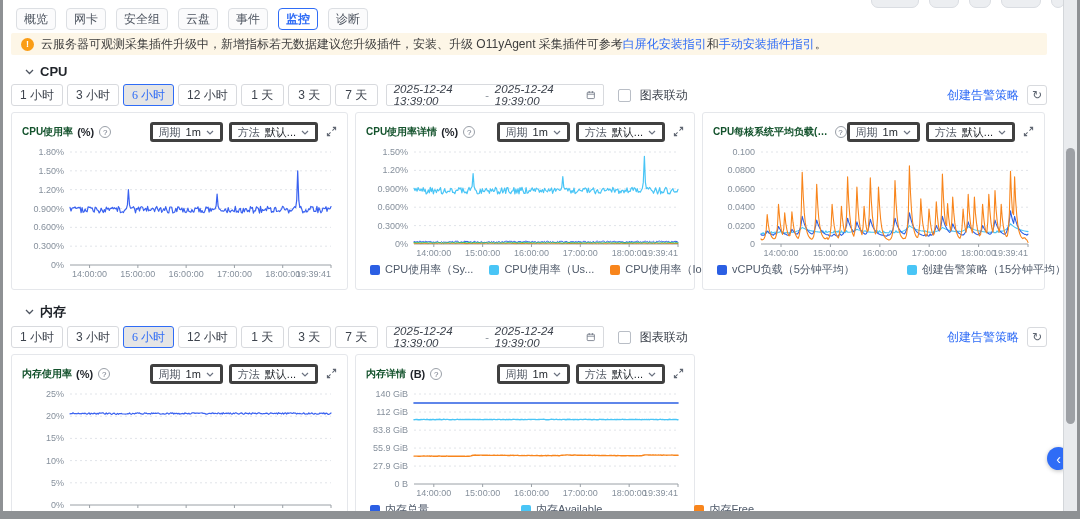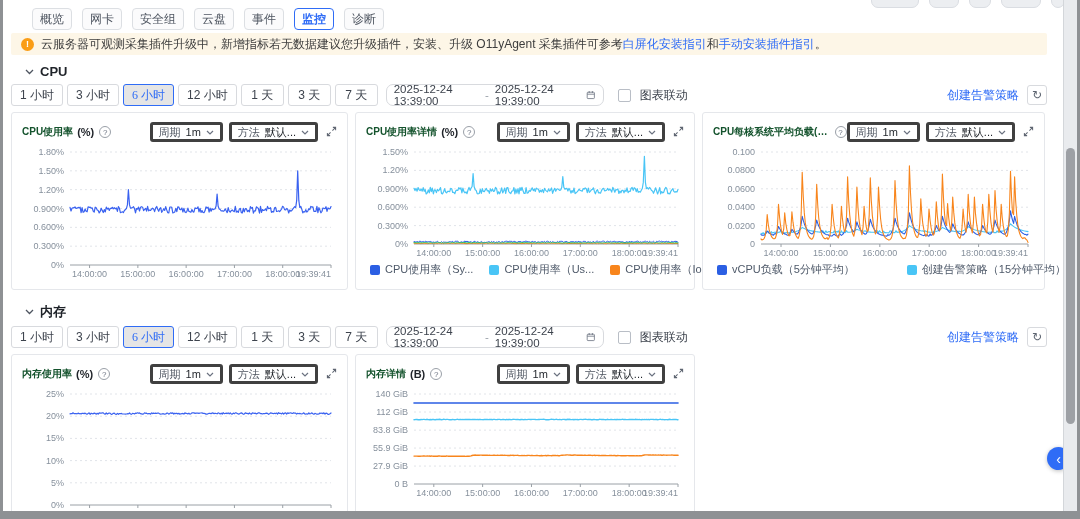--- a/index.html
+++ b/index.html
@@ -7,36 +7,36 @@
   body { position:relative; background:#8e9194; font-family:"Liberation Sans","DejaVu Sans",sans-serif; overflow:hidden; }
   .page { position:absolute; left:3px; top:0; width:1060px; height:511px; background:#fff; overflow:hidden; }
   .scroll-gutter { position:absolute; left:1063px; top:0; width:14px; height:511px; background:#e9ebee; border-left:1px solid #d3d6da; }
   .scroll-thumb { position:absolute; left:2px; top:148px; width:9px; height:276px; background:#9da0a5; border-radius:5px; }
 
   
   .pills { position:absolute; top:-7px; left:868px; display:flex; gap:10px; }
   .pill { height:15px; border-radius:7px; background:#eceef1; border:1px solid #dadde2; }
 
   
-  .tabs { display:flex; gap:10px; padding:8px 0 0 29px; }
+  .tabs { display:flex; gap:10px; padding:8px 0 0 13px; }
   .tab { font-size:12px; color:#4e5560; background:#fbfbfc; border:1px solid #dcdfe3; border-radius:4px; padding:3px 7px; line-height:14px; cursor:pointer; white-space:nowrap; }
   .tab.active { color:#2f6cf6; border-color:#2f6cf6; background:#fff; font-weight:bold; }
 
   
   .banner { margin:3px 16px 0 8px; height:22px; background:#fdf6e7; border-radius:2px; display:flex; align-items:center; padding:0 10px; font-size:12px; color:#3d3d3d; }
   .banner .warn-ic { width:13px; height:13px; border-radius:50%; background:#fa9d16; color:#fff; font-size:9px; font-weight:bold; display:inline-flex; align-items:center; justify-content:center; margin-right:7px; flex:none; }
   .banner a { color:#2f6cf6; text-decoration:none; }
 
   
   .sec-head { display:flex; align-items:center; gap:6px; margin:9px 0 0 22px; font-size:13px; font-weight:bold; color:#1f2329; }
   .sec-head svg { stroke:#4e5560; }
   .controls { display:flex; align-items:center; margin:5px 16px 0 8px; gap:4px; }
   .tbtn { height:22px; min-width:43px; padding:0 8px; font-size:12px; color:#3d434d; background:#fff; border:1px solid #d8dade; border-radius:3px; display:flex; align-items:center; justify-content:center; cursor:pointer; white-space:nowrap; }
   .tbtn.active { color:#2f6cf6; border-color:#2f6cf6; background:#e5e5e5;font-family:Liberation Serif, serif; }
-  .datebox { height:22px; width:218px; border:1px solid #d8dade; border-radius:7px; display:flex; align-items:center; font-size:11.5px; color:#3d434d; padding:0 7px; margin-left:4px; gap:6px; }
+  .datebox { height:22px; width:218px; border:1px solid #d8dade; border-radius:2px; display:flex; align-items:center; font-size:11.5px; color:#3d434d; padding:0 7px; margin-left:4px; gap:6px;font-style:italic; }
   .datebox .sep { color:#9aa0a8; }
   .datebox svg { margin-left:auto; stroke:#6b7280; }
   .cb { width:13px; height:13px; border:1px solid #b9bec6; border-radius:2px; background:#fff; margin-left:10px; cursor:pointer; flex:none; }
   .cb-label { font-size:12px; color:#3d434d; margin-left:5px; white-space:nowrap; }
   .right-ctl { margin-left:auto; display:flex; align-items:center; gap:8px; }
   .alarm-link { font-size:12px; color:#2f6cf6; cursor:pointer; white-space:nowrap; }
   .refresh-btn { width:20px; height:20px; border:1px solid #d8dade; border-radius:3px; background:#fff; color:#5f6672; font-size:12px; display:flex; align-items:center; justify-content:center; cursor:pointer; }
 
   
   .cards { display:flex; gap:7px; margin:6px 8px 0 8px; }
@@ -482,20 +482,34 @@
             <text x="214.32" y="107" text-anchor="middle" font-size="9" fill="#86909c">17:00:00</text>
             <line x1="263.15999999999997" y1="95" x2="263.15999999999997" y2="98" stroke="#9aa0a6" stroke-width="1"></line>
             <text x="263.15999999999997" y="107" text-anchor="middle" font-size="9" fill="#86909c">18:00:00</text>
             <line x1="312" y1="95" x2="312" y2="98" stroke="#9aa0a6" stroke-width="1"></line>
             <text x="312" y="107" text-anchor="end" font-size="9" fill="#86909c">19:39:41</text>
             <polyline points="48.0,14.0 49.0,14.0 50.0,14.0 51.1,14.0 52.1,14.0 53.1,14.0 54.1,14.0 55.1,14.0 56.2,14.0 57.2,14.0 58.2,14.0 59.2,14.0 60.2,14.0 61.3,14.0 62.3,14.0 63.3,14.0 64.3,14.0 65.3,14.0 66.3,14.0 67.4,14.0 68.4,14.0 69.4,14.0 70.4,14.0 71.4,14.0 72.5,14.0 73.5,14.0 74.5,14.0 75.5,14.0 76.5,14.0 77.6,14.0 78.6,14.0 79.6,14.0 80.6,14.0 81.6,14.0 82.7,14.0 83.7,14.0 84.7,14.0 85.7,14.0 86.7,14.0 87.8,14.0 88.8,14.0 89.8,14.0 90.8,14.0 91.8,14.0 92.8,14.0 93.9,14.0 94.9,14.0 95.9,14.0 96.9,14.0 97.9,14.0 99.0,14.0 100.0,14.0 101.0,14.0 102.0,14.0 103.0,14.0 104.1,14.0 105.1,14.0 106.1,14.0 107.1,14.0 108.1,14.0 109.2,14.0 110.2,14.0 111.2,14.0 112.2,14.0 113.2,14.0 114.3,14.0 115.3,14.0 116.3,14.0 117.3,14.0 118.3,14.0 119.4,14.0 120.4,14.0 121.4,14.0 122.4,14.0 123.4,14.0 124.4,14.0 125.5,14.0 126.5,14.0 127.5,14.0 128.5,14.0 129.5,14.0 130.6,14.0 131.6,14.0 132.6,14.0 133.6,14.0 134.6,14.0 135.7,14.0 136.7,14.0 137.7,14.0 138.7,14.0 139.7,14.0 140.8,14.0 141.8,14.0 142.8,14.0 143.8,14.0 144.8,14.0 145.9,14.0 146.9,14.0 147.9,14.0 148.9,14.0 149.9,14.0 150.9,14.0 152.0,14.0 153.0,14.0 154.0,14.0 155.0,14.0 156.0,14.0 157.1,14.0 158.1,14.0 159.1,14.0 160.1,14.0 161.1,14.0 162.2,14.0 163.2,14.0 164.2,14.0 165.2,14.0 166.2,14.0 167.3,14.0 168.3,14.0 169.3,14.0 170.3,14.0 171.3,14.0 172.4,14.0 173.4,14.0 174.4,14.0 175.4,14.0 176.4,14.0 177.5,14.0 178.5,14.0 179.5,14.0 180.5,14.0 181.5,14.0 182.5,14.0 183.6,14.0 184.6,14.0 185.6,14.0 186.6,14.0 187.6,14.0 188.7,14.0 189.7,14.0 190.7,14.0 191.7,14.0 192.7,14.0 193.8,14.0 194.8,14.0 195.8,14.0 196.8,14.0 197.8,14.0 198.9,14.0 199.9,14.0 200.9,14.0 201.9,14.0 202.9,14.0 204.0,14.0 205.0,14.0 206.0,14.0 207.0,14.0 208.0,14.0 209.1,14.0 210.1,14.0 211.1,14.0 212.1,14.0 213.1,14.0 214.1,14.0 215.2,14.0 216.2,14.0 217.2,14.0 218.2,14.0 219.2,14.0 220.3,14.0 221.3,14.0 222.3,14.0 223.3,14.0 224.3,14.0 225.4,14.0 226.4,14.0 227.4,14.0 228.4,14.0 229.4,14.0 230.5,14.0 231.5,14.0 232.5,14.0 233.5,14.0 234.5,14.0 235.6,14.0 236.6,14.0 237.6,14.0 238.6,14.0 239.6,14.0 240.6,14.0 241.7,14.0 242.7,14.0 243.7,14.0 244.7,14.0 245.7,14.0 246.8,14.0 247.8,14.0 248.8,14.0 249.8,14.0 250.8,14.0 251.9,14.0 252.9,14.0 253.9,14.0 254.9,14.0 255.9,14.0 257.0,14.0 258.0,14.0 259.0,14.0 260.0,14.0 261.0,14.0 262.1,14.0 263.1,14.0 264.1,14.0 265.1,14.0 266.1,14.0 267.2,14.0 268.2,14.0 269.2,14.0 270.2,14.0 271.2,14.0 272.2,14.0 273.3,14.0 274.3,14.0 275.3,14.0 276.3,14.0 277.3,14.0 278.4,14.0 279.4,14.0 280.4,14.0 281.4,14.0 282.4,14.0 283.5,14.0 284.5,14.0 285.5,14.0 286.5,14.0 287.5,14.0 288.6,14.0 289.6,14.0 290.6,14.0 291.6,14.0 292.6,14.0 293.7,14.0 294.7,14.0 295.7,14.0 296.7,14.0 297.7,14.0 298.7,14.0 299.8,14.0 300.8,14.0 301.8,14.0 302.8,14.0 303.8,14.0 304.9,14.0 305.9,14.0 306.9,14.0 307.9,14.0 308.9,14.0 310.0,14.0 311.0,14.0 312.0,14.0" fill="none" stroke="#2b5fe3" stroke-width="1.6" stroke-linejoin="round" stroke-linecap="round"></polyline>
             <polyline points="48.0,30.7 49.0,30.6 50.0,30.5 51.1,30.5 52.1,30.7 53.1,30.6 54.1,30.7 55.1,30.5 56.2,30.6 57.2,30.4 58.2,30.4 59.2,30.6 60.2,30.5 61.3,30.3 62.3,30.6 63.3,30.7 64.3,30.5 65.3,30.7 66.3,30.5 67.4,30.4 68.4,30.7 69.4,30.7 70.4,30.5 71.4,30.4 72.5,30.5 73.5,30.3 74.5,30.5 75.5,30.7 76.5,30.6 77.6,30.3 78.6,30.4 79.6,30.6 80.6,30.4 81.6,30.4 82.7,30.6 83.7,30.7 84.7,30.6 85.7,30.7 86.7,30.4 87.8,30.6 88.8,30.7 89.8,30.6 90.8,30.4 91.8,30.3 92.8,30.6 93.9,30.5 94.9,30.5 95.9,30.6 96.9,30.4 97.9,30.6 99.0,30.5 100.0,30.4 101.0,30.5 102.0,30.5 103.0,30.4 104.1,30.5 105.1,30.6 106.1,30.5 107.1,30.5 108.1,30.5 109.2,30.5 110.2,30.6 111.2,30.4 112.2,30.7 113.2,30.4 114.3,30.5 115.3,30.6 116.3,30.6 117.3,30.7 118.3,30.4 119.4,30.5 120.4,30.5 121.4,30.5 122.4,30.6 123.4,30.5 124.4,30.5 125.5,30.5 126.5,30.7 127.5,30.4 128.5,30.4 129.5,30.6 130.6,30.6 131.6,30.5 132.6,30.4 133.6,30.4 134.6,30.7 135.7,30.6 136.7,30.5 137.7,30.5 138.7,30.6 139.7,30.7 140.8,30.4 141.8,30.7 142.8,30.5 143.8,30.4 144.8,30.7 145.9,30.6 146.9,30.3 147.9,30.4 148.9,30.4 149.9,30.6 150.9,30.4 152.0,30.5 153.0,30.6 154.0,30.7 155.0,30.5 156.0,30.4 157.1,30.6 158.1,30.7 159.1,30.4 160.1,30.6 161.1,30.6 162.2,30.4 163.2,30.4 164.2,30.5 165.2,30.5 166.2,30.4 167.3,30.4 168.3,30.4 169.3,30.5 170.3,30.6 171.3,30.6 172.4,30.5 173.4,30.5 174.4,30.4 175.4,30.4 176.4,30.4 177.5,30.3 178.5,30.4 179.5,30.7 180.5,30.7 181.5,30.6 182.5,30.7 183.6,30.6 184.6,30.4 185.6,30.3 186.6,30.4 187.6,30.5 188.7,30.6 189.7,30.4 190.7,30.3 191.7,30.6 192.7,30.6 193.8,30.4 194.8,30.6 195.8,30.7 196.8,30.4 197.8,30.4 198.9,30.5 199.9,30.7 200.9,30.5 201.9,30.3 202.9,30.5 204.0,30.3 205.0,30.6 206.0,30.6 207.0,30.5 208.0,30.7 209.1,30.4 210.1,30.6 211.1,30.5 212.1,30.7 213.1,30.6 214.1,30.4 215.2,30.4 216.2,30.6 217.2,30.5 218.2,30.4 219.2,30.3 220.3,30.4 221.3,30.6 222.3,30.4 223.3,30.5 224.3,30.4 225.4,30.7 226.4,30.7 227.4,30.5 228.4,30.5 229.4,30.6 230.5,30.7 231.5,30.7 232.5,30.7 233.5,30.3 234.5,30.4 235.6,30.5 236.6,30.4 237.6,30.5 238.6,30.6 239.6,30.7 240.6,30.6 241.7,30.3 242.7,30.6 243.7,30.6 244.7,30.4 245.7,30.5 246.8,30.6 247.8,30.6 248.8,30.4 249.8,30.7 250.8,30.5 251.9,30.5 252.9,30.6 253.9,30.5 254.9,30.6 255.9,30.4 257.0,30.3 258.0,30.7 259.0,30.3 260.0,30.6 261.0,30.6 262.1,30.6 263.1,30.5 264.1,30.5 265.1,30.5 266.1,30.5 267.2,30.5 268.2,30.6 269.2,30.3 270.2,30.5 271.2,30.5 272.2,30.6 273.3,30.4 274.3,30.6 275.3,30.7 276.3,30.5 277.3,30.6 278.4,30.5 279.4,30.6 280.4,30.4 281.4,30.7 282.4,30.4 283.5,30.7 284.5,30.4 285.5,30.4 286.5,30.4 287.5,30.5 288.6,30.6 289.6,30.4 290.6,30.5 291.6,30.7 292.6,30.6 293.7,30.4 294.7,30.3 295.7,30.6 296.7,30.4 297.7,30.6 298.7,30.7 299.8,30.6 300.8,30.6 301.8,30.7 302.8,30.5 303.8,30.3 304.9,30.6 305.9,30.6 306.9,30.5 307.9,30.4 308.9,30.5 310.0,30.4 311.0,30.7 312.0,30.7" fill="none" stroke="#49c5f6" stroke-width="1.4" stroke-linejoin="round" stroke-linecap="round"></polyline>
             <polyline points="48.0,67.1 49.0,67.1 50.0,67.1 51.1,67.1 52.1,67.2 53.1,67.1 54.1,67.2 55.1,67.1 56.2,67.1 57.2,67.0 58.2,67.0 59.2,67.1 60.2,67.1 61.3,67.0 62.3,67.1 63.3,67.0 64.3,67.2 65.3,67.0 66.3,67.1 67.4,67.3 68.4,67.3 69.4,67.1 70.4,67.2 71.4,67.2 72.5,67.0 73.5,67.0 74.5,67.1 75.5,67.2 76.5,67.3 77.6,67.3 78.6,67.3 79.6,67.3 80.6,67.0 81.6,67.1 82.7,67.3 83.7,67.1 84.7,67.3 85.7,67.1 86.7,67.2 87.8,67.1 88.8,67.3 89.8,67.1 90.8,67.2 91.8,67.3 92.8,67.3 93.9,67.1 94.9,67.3 95.9,67.2 96.9,67.3 97.9,67.1 99.0,67.3 100.0,67.4 101.0,67.3 102.0,67.2 103.0,67.2 104.1,67.1 105.1,66.9 106.1,66.5 107.1,66.3 108.1,66.2 109.2,66.0 110.2,66.3 111.2,66.3 112.2,66.1 113.2,66.2 114.3,66.1 115.3,66.1 116.3,66.2 117.3,66.3 118.3,66.2 119.4,66.3 120.4,66.1 121.4,66.2 122.4,66.4 123.4,66.2 124.4,66.4 125.5,66.4 126.5,66.4 127.5,66.2 128.5,66.2 129.5,66.4 130.6,66.4 131.6,66.2 132.6,66.4 133.6,66.4 134.6,66.3 135.7,66.2 136.7,66.2 137.7,66.4 138.7,66.3 139.7,66.4 140.8,66.4 141.8,66.5 142.8,66.5 143.8,66.5 144.8,66.3 145.9,66.4 146.9,66.3 147.9,66.5 148.9,66.4 149.9,66.4 150.9,66.4 152.0,66.3 153.0,66.6 154.0,66.6 155.0,66.6 156.0,66.5 157.1,66.6 158.1,66.5 159.1,66.6 160.1,66.6 161.1,66.5 162.2,66.4 163.2,66.4 164.2,66.6 165.2,66.5 166.2,66.5 167.3,66.6 168.3,66.6 169.3,66.6 170.3,66.5 171.3,66.5 172.4,66.6 173.4,66.7 174.4,66.7 175.4,66.5 176.4,66.7 177.5,66.6 178.5,66.6 179.5,66.5 180.5,66.7 181.5,66.5 182.5,66.5 183.6,66.6 184.6,66.6 185.6,66.7 186.6,66.5 187.6,66.5 188.7,66.5 189.7,66.5 190.7,66.6 191.7,66.5 192.7,66.8 193.8,66.7 194.8,66.4 195.8,66.3 196.8,66.2 197.8,66.1 198.9,66.1 199.9,66.0 200.9,65.9 201.9,65.9 202.9,66.1 204.0,66.0 205.0,66.2 206.0,66.2 207.0,66.2 208.0,66.0 209.1,66.0 210.1,66.1 211.1,66.2 212.1,66.2 213.1,66.3 214.1,66.1 215.2,66.2 216.2,66.3 217.2,66.4 218.2,66.3 219.2,66.3 220.3,66.4 221.3,66.4 222.3,66.3 223.3,66.2 224.3,66.2 225.4,66.4 226.4,66.5 227.4,66.4 228.4,66.3 229.4,66.5 230.5,66.4 231.5,66.4 232.5,66.5 233.5,66.5 234.5,66.6 235.6,66.5 236.6,66.4 237.6,66.5 238.6,66.4 239.6,66.5 240.6,66.6 241.7,66.6 242.7,66.6 243.7,66.5 244.7,66.5 245.7,66.5 246.8,66.6 247.8,66.5 248.8,66.5 249.8,66.7 250.8,66.7 251.9,66.5 252.9,66.6 253.9,66.6 254.9,66.7 255.9,66.7 257.0,66.7 258.0,66.8 259.0,66.6 260.0,66.7 261.0,66.6 262.1,66.6 263.1,66.8 264.1,66.7 265.1,66.8 266.1,66.8 267.2,66.7 268.2,66.8 269.2,66.9 270.2,66.7 271.2,66.6 272.2,66.9 273.3,66.7 274.3,66.8 275.3,66.7 276.3,66.5 277.3,66.2 278.4,66.0 279.4,65.9 280.4,65.9 281.4,65.9 282.4,66.0 283.5,66.0 284.5,65.9 285.5,66.1 286.5,66.0 287.5,65.9 288.6,66.1 289.6,65.9 290.6,66.1 291.6,66.1 292.6,66.0 293.7,66.1 294.7,66.0 295.7,66.2 296.7,66.2 297.7,65.9 298.7,66.1 299.8,66.1 300.8,66.2 301.8,66.1 302.8,66.1 303.8,66.1 304.9,66.1 305.9,66.0 306.9,66.1 307.9,66.2 308.9,66.1 310.0,66.3 311.0,66.1 312.0,66.3" fill="none" stroke="#f8851c" stroke-width="1.4" stroke-linejoin="round" stroke-linecap="round"></polyline>
           </svg>
         </div>
+      <div class="legend g-x">
+        <span class="li">
+            <span class="sw" style="background-color: rgb(43, 95, 227);"></span>
+            <span>内存总量</span>
+          </span>
+        <span class="li">
+            <span class="sw" style="background-color: rgb(73, 197, 246);"></span>
+            <span>内存Available</span>
+          </span>
+        <span class="li">
+            <span class="sw" style="background-color: rgb(248, 133, 28);"></span>
+            <span>内存Free</span>
+          </span>
+      </div>
     </div>
   </div>
 
   <div class="float-btn">‹</div>
 </div>
 
 <div class="scroll-gutter">
   <div class="scroll-thumb"></div>
 </div>
 

